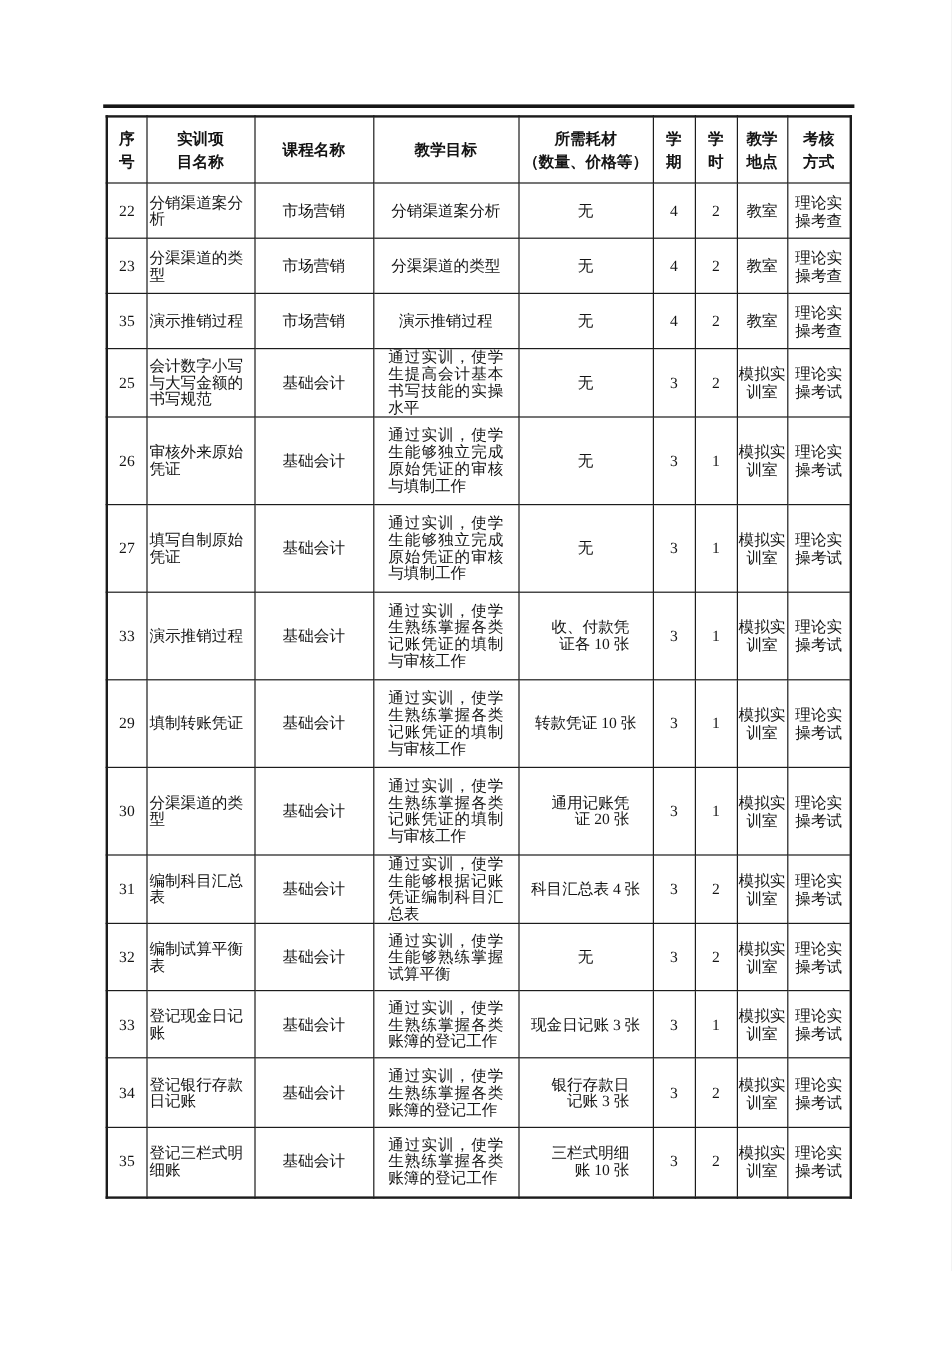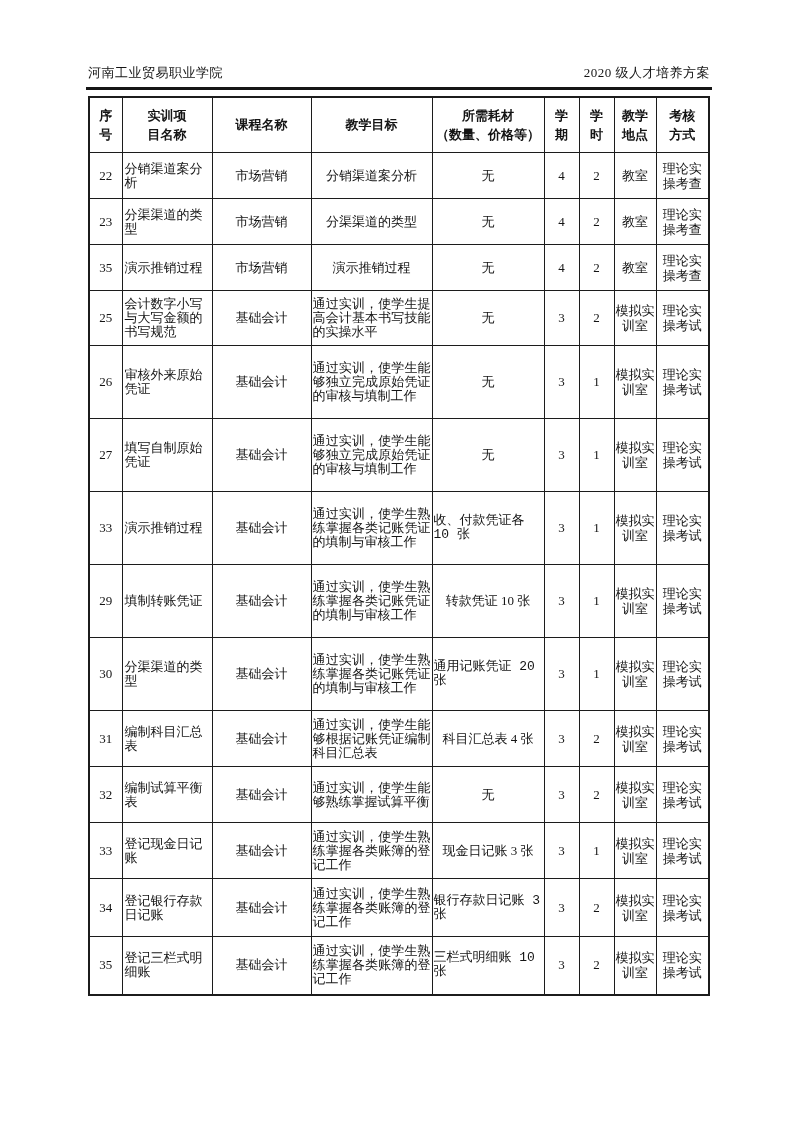--- a/index.html
+++ b/index.html
@@ -27,38 +27,34 @@
   }
   table.training{border:2px solid #1c1c1c;}
   th{
     font-size:13px;font-weight:bold;text-align:center;
     white-space:pre-line;line-height:1.5;padding:0;height:54px;
   }
   td{
     font-size:13px;text-align:center;line-height:14px;padding:0 2px;
   }
   td.c1{text-align:left;}
-  td.c3.just{text-align:justify;text-align-last:left;padding:0 1px;}
-  td.c4.wrapleft{text-align:left;padding:0 1px;font-family:Liberation Mono, monospace;}
+  td.c3.just{text-align:justify;text-align-last:left;padding:0 12px;}
+  td.c4.wrapleft{text-align:right;padding:0 19px;}
   td.c7{padding:0;line-height:15px;}
   td.c8{line-height:15px;}
   .page-num{
     position:absolute;left:88px;top:1027px;width:618px;
     text-align:right;font-size:13px;letter-spacing:1px;
   }
 </style>
 </head>
 <body>
 
 <div class="page">
 
-  <div class="doc-header">
-    <span>河南工业贸易职业学院</span>
-    <span>2020 级人才培养方案</span>
-  </div>
 
   <div class="header-rule"></div>
 
   <table class="training">
     <colgroup>
       <col style="width:33px">
         <col style="width:90px">
         <col style="width:99px">
       <col style="width:121px">
         <col style="width:112px">

